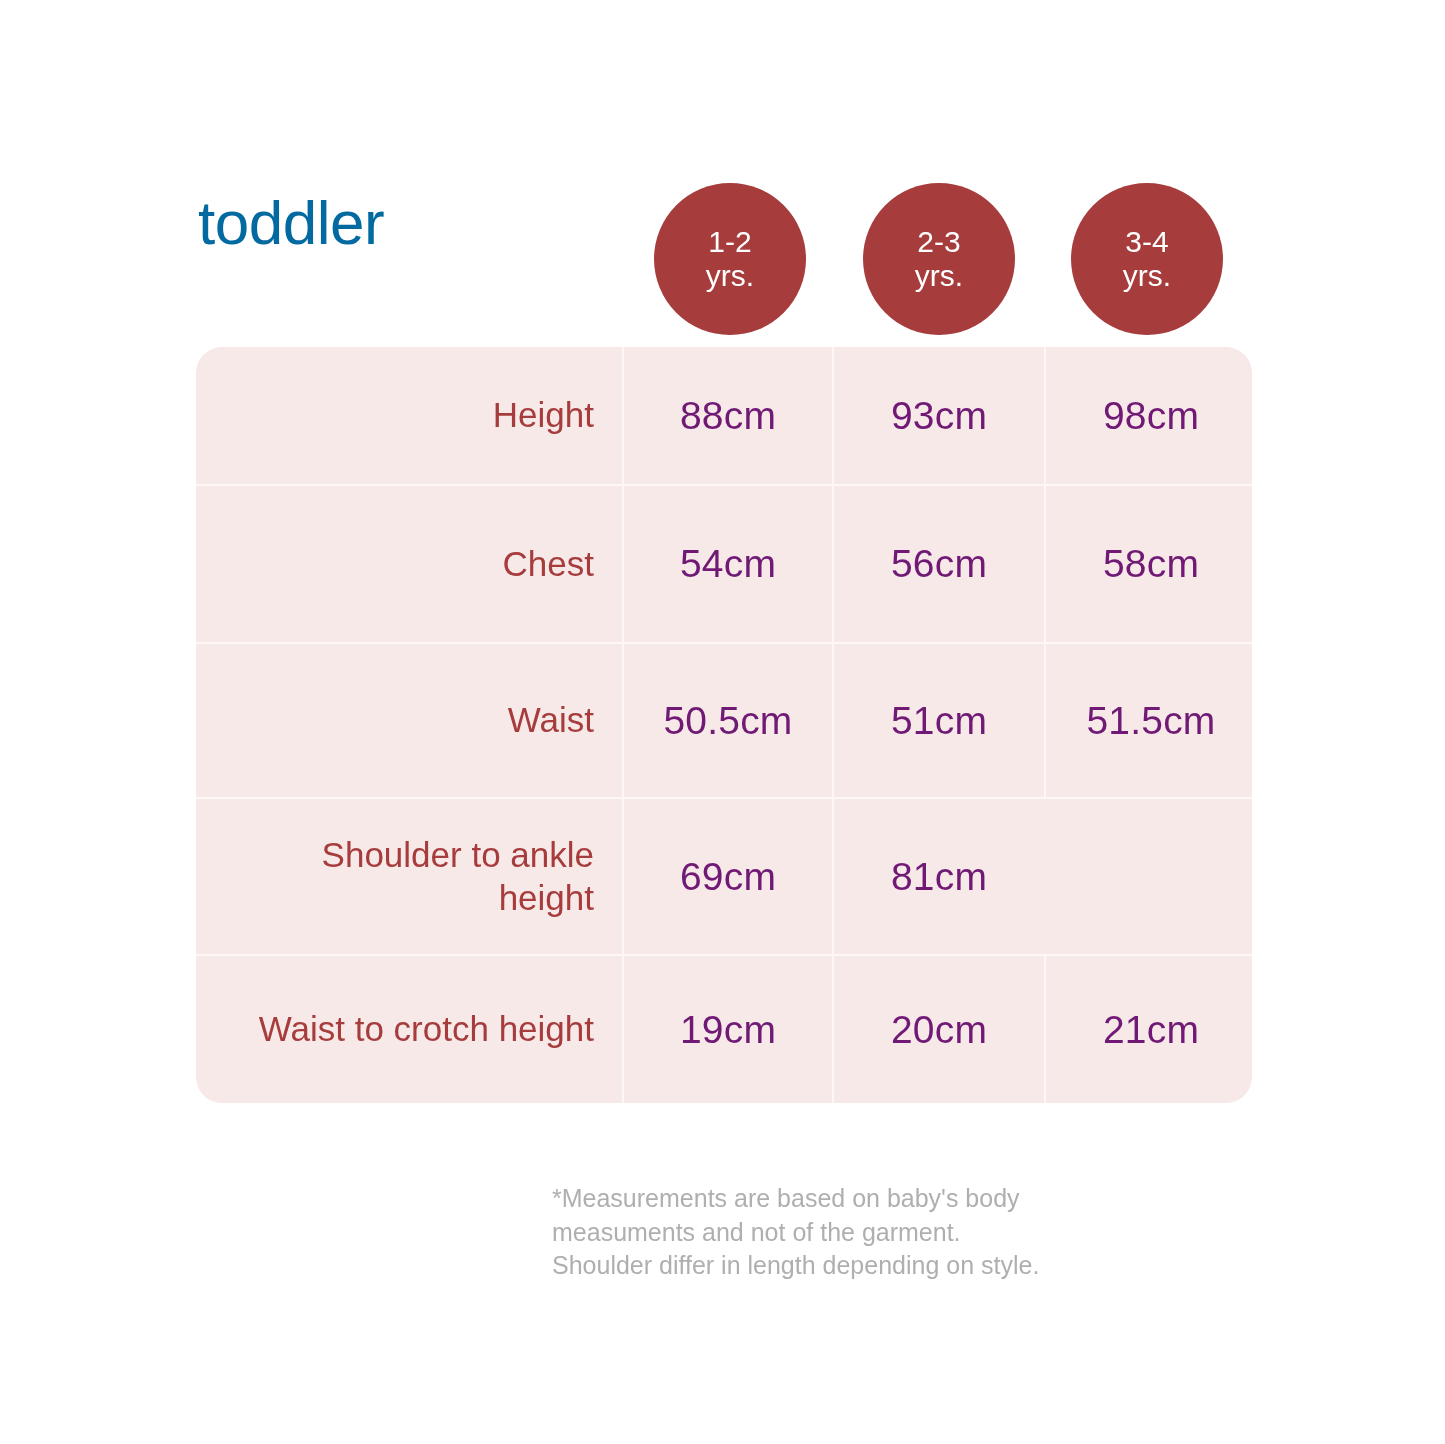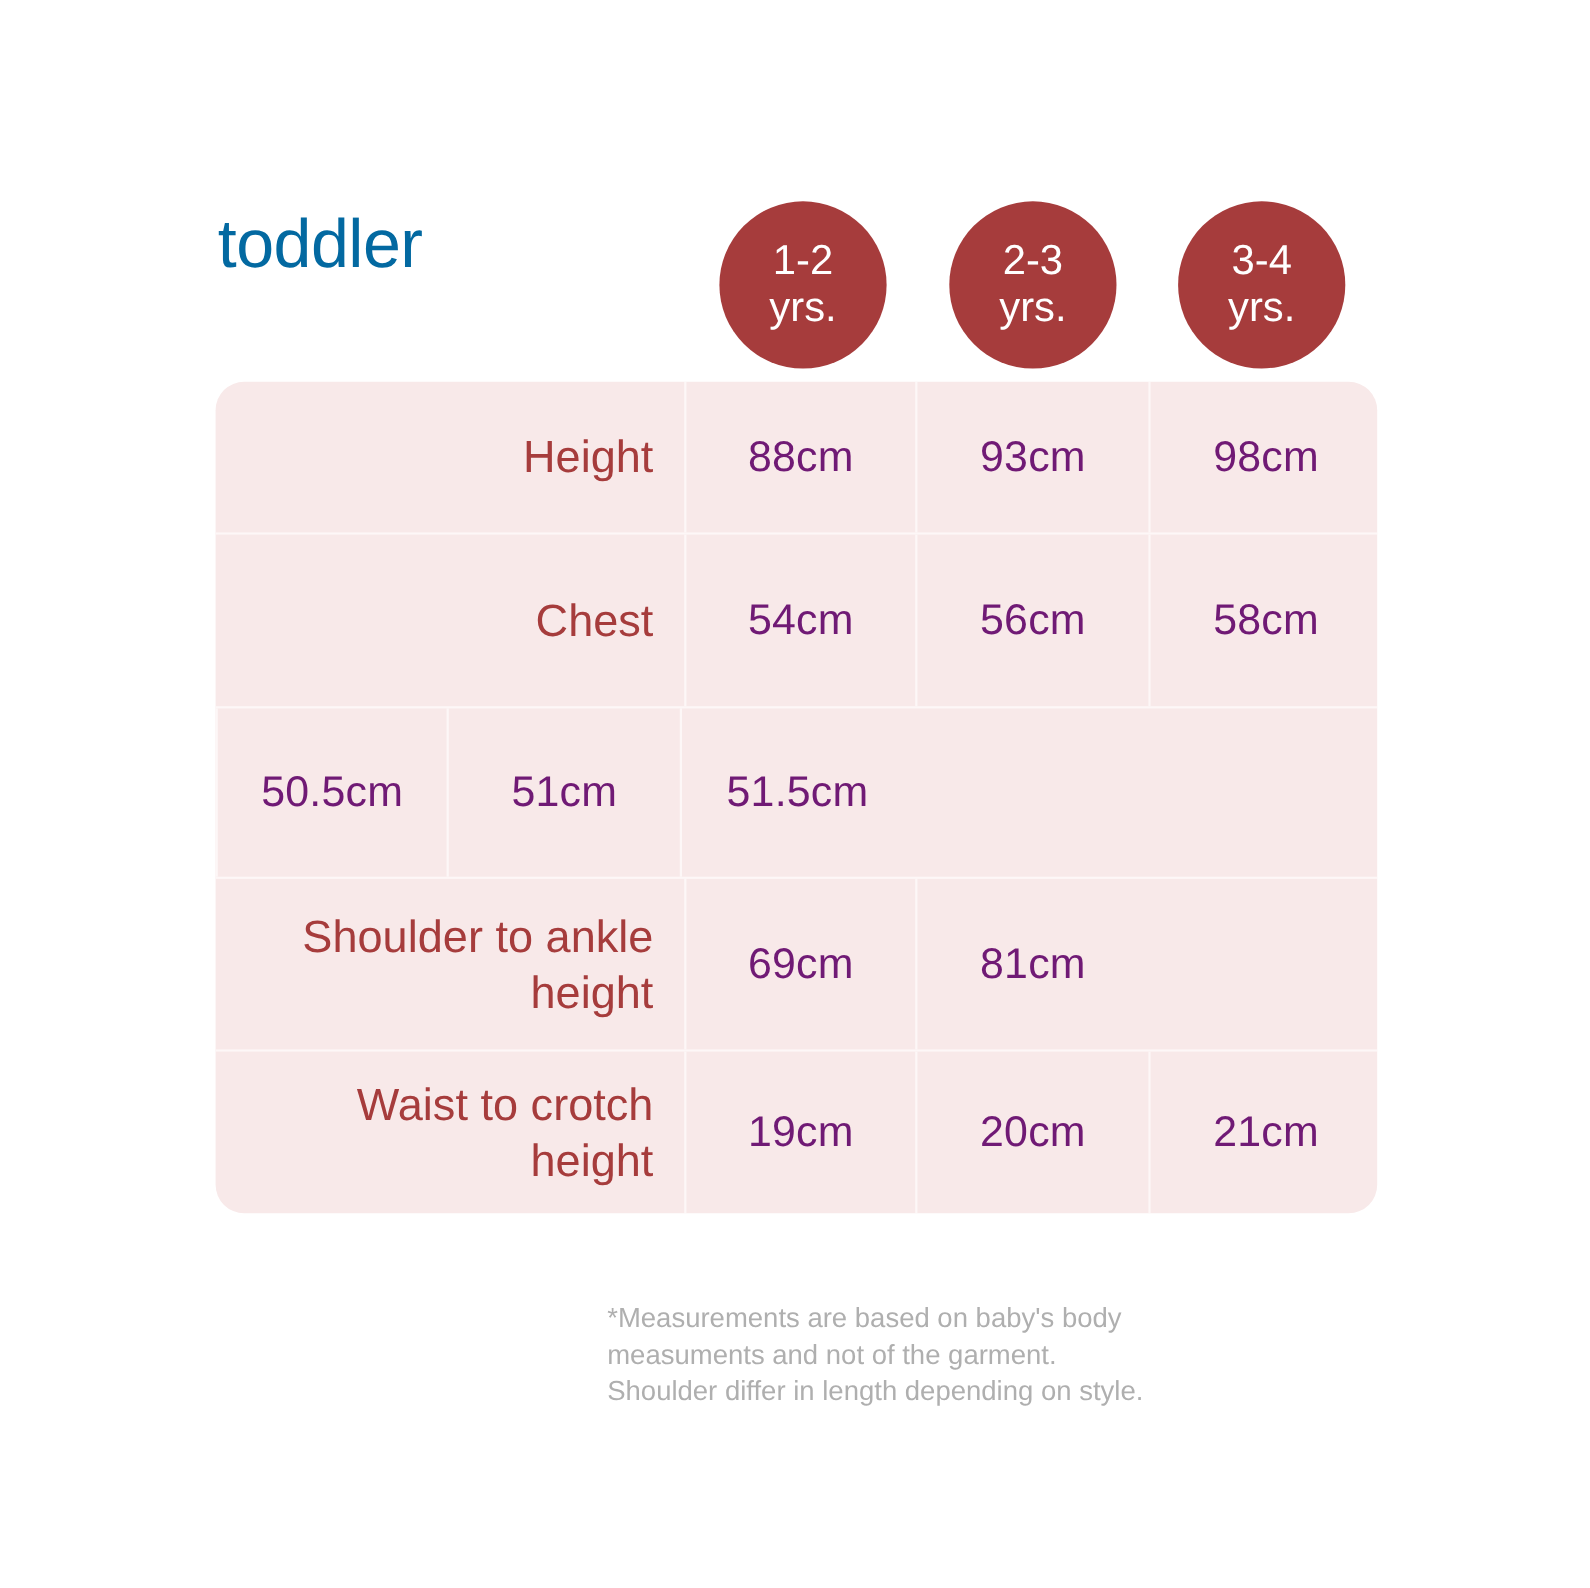--- a/index.html
+++ b/index.html
@@ -48,21 +48,21 @@
     top: 5px;
     width: 152px;
     height: 152px;
     border-radius: 50%;
     background: #A63C3C;
     color: #ffffff;
     display: flex;
     flex-direction: column;
     align-items: center;
     justify-content: center;
-    font-size: 38px;
+    font-size: 30px;
     font-weight: 400;
     line-height: 1.12;
     text-align: center;
   }
   .size-badge .badge-line { display: block; }
 
   #badge-0 { left: 458px; }
   #badge-1 { left: 667px; }
   #badge-2 { left: 875px; }
 
@@ -89,21 +89,21 @@
   .row-label {
     width: 426px;
     flex: 0 0 426px;
     box-sizing: border-box;
     padding: 0 28px 0 24px;
     display: flex;
     align-items: center;
     justify-content: flex-end;
     text-align: right;
     color: #A63C3C;
-    font-size: 41px;
+    font-size: 35px;
     font-weight: 400;
     line-height: 1.22;
   }
 
   .row-value {
     flex: 0 0 210px;
     width: 210px;
     box-sizing: border-box;
     border-left: 2px solid #FDF7F7;
     display: flex;
@@ -171,20 +171,21 @@
     </div>
 
     <div class="table-row r1">
       <div class="row-label">Chest</div>
       <div class="row-value">54cm</div>
       <div class="row-value wide">56cm</div>
       <div class="row-value wide">58cm</div>
     </div>
 
     <div class="table-row r2">
+      <div class="row-label">Waist</div>
       <div class="row-value">50.5cm</div>
       <div class="row-value wide">51cm</div>
       <div class="row-value wide">51.5cm</div>
     </div>
 
     <div class="table-row r3">
       <div class="row-label">Shoulder to ankle height</div>
       <div class="row-value">69cm</div>
       <div class="row-value wide">81cm</div>
     </div>

